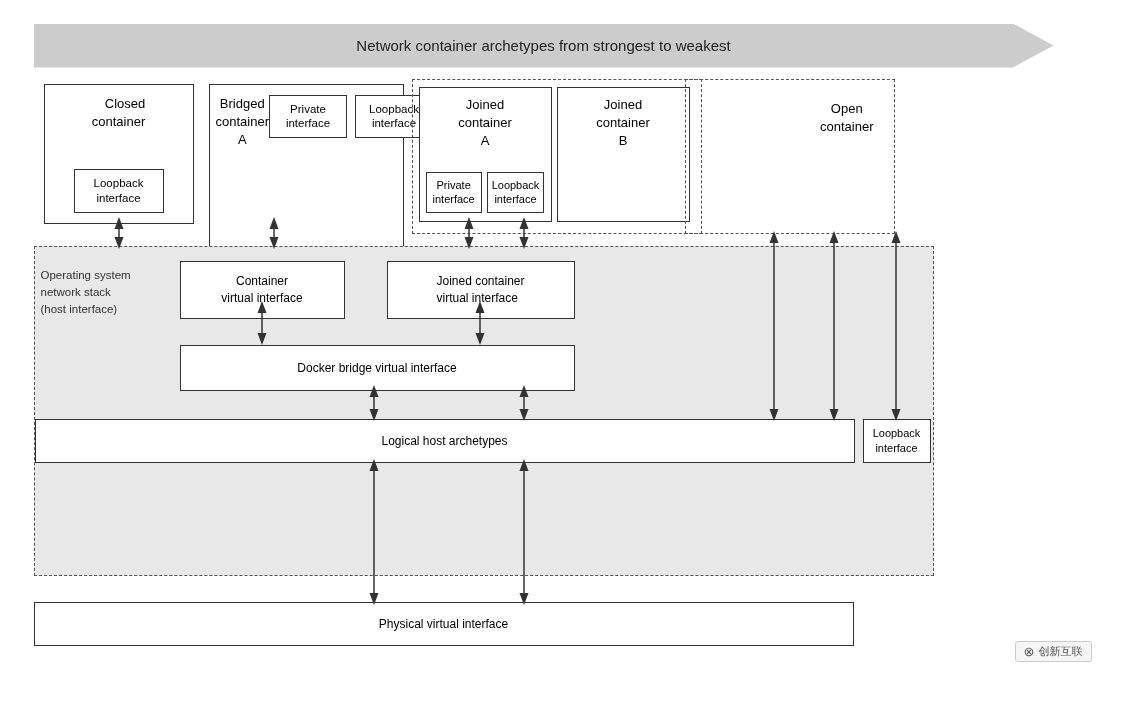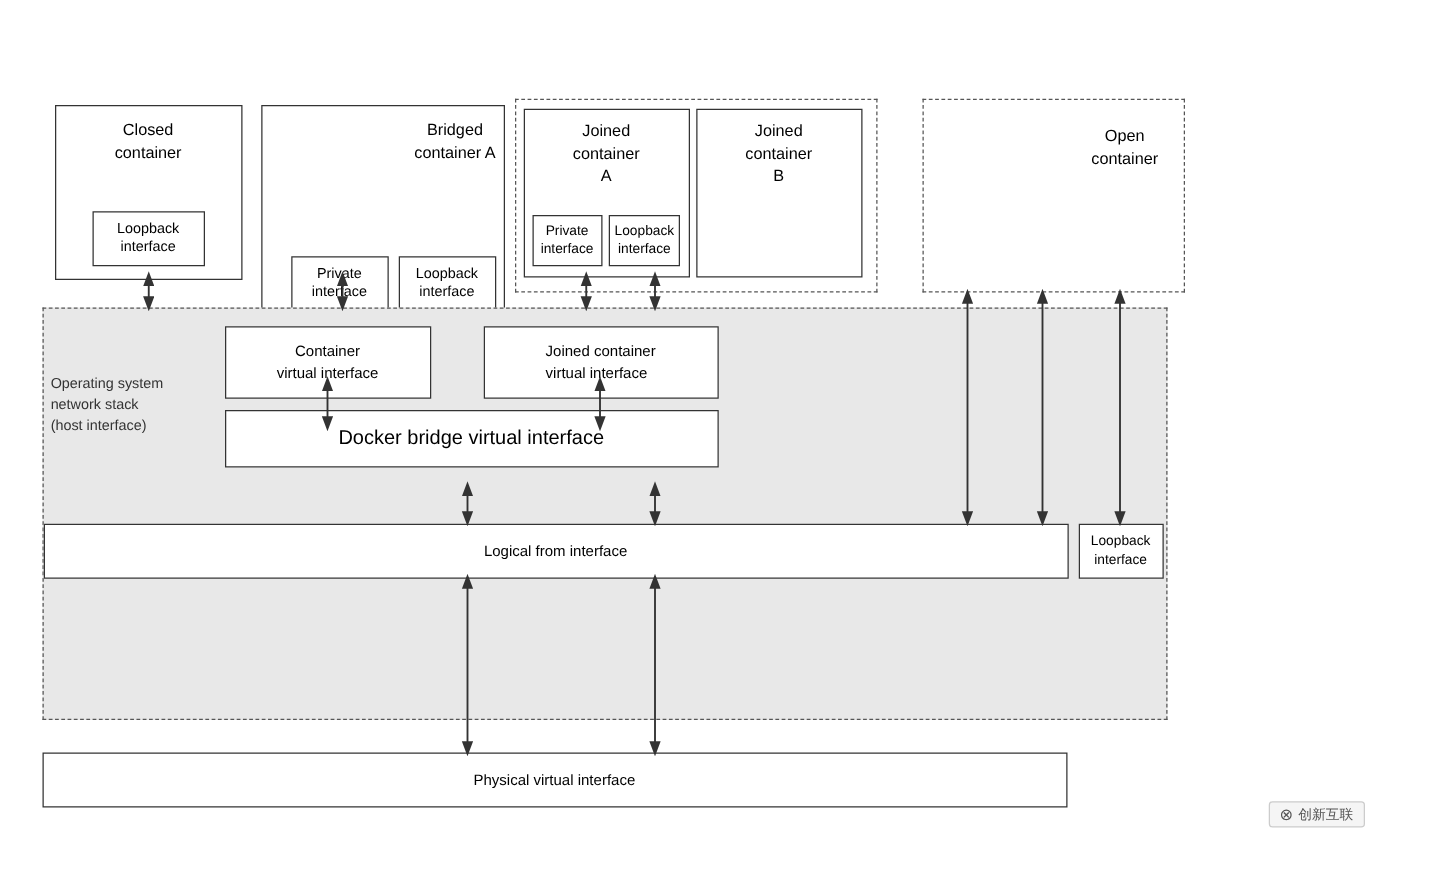--- a/index.html
+++ b/index.html
@@ -36,27 +36,32 @@
       height: 100%;
       pointer-events: none;
     }
   </style>
 </head>
 <body>
 
 <div class="diagram-wrapper">
   <div class="diagram">
 
+    <div style="position:absolute;top:0;left:0;width:1020px;height:44px;">
+      <div style="width:100%;height:44px;background:#ccc;clip-path:polygon(0 0, 96% 0, 100% 50%, 96% 100%, 0 100%);display:flex;align-items:center;justify-content:center;">
+        <span style="font-size:15px;color:#222;">Network container archetypes from strongest to weakest</span>
+      </div>
+    </div>
 
     <div style="position:absolute;top:60px;left:10px;width:150px;height:140px;border:1.5px solid #333;background:#fff;display:flex;flex-direction:column;align-items:center;padding:10px 6px;">
-      <span style="font-size:13px;text-align:center;line-height:1.4;margin-bottom:auto;">Closed<br>container</span>
+      <span style="font-size:13px;text-align:right;line-height:1.4;margin-bottom:auto;">Closed<br>container</span>
       <div style="border:1.5px solid #333;padding:6px 8px;font-size:11.5px;text-align:center;background:#fff;line-height:1.3;min-width:90px;">Loopback<br>interface</div>
     </div>
 
-    <div style="position:absolute;top:60px;left:175px;width:195px;height:176px;border:1.5px solid #333;background:#fff;display:flex;flex-direction:column;align-items:flex-end;padding:10px 6px;">
+    <div style="position:absolute;top:60px;left:175px;width:195px;height:176px;border:1.5px solid #333;background:#fff;display:flex;flex-direction:row;align-items:flex-start;padding:10px 6px;">
       <span style="font-size:13px;text-align:center;line-height:1.4;margin-bottom:auto;">Bridged<br>container A</span>
       <div style="display:flex;flex-direction:row;gap:8px;">
         <div style="border:1.5px solid #333;padding:6px 6px;font-size:11.5px;text-align:center;background:#fff;line-height:1.3;min-width:78px;">Private<br>interface</div>
         <div style="border:1.5px solid #333;padding:6px 6px;font-size:11.5px;text-align:center;background:#fff;line-height:1.3;min-width:78px;">Loopback<br>interface</div>
       </div>
     </div>
 
     <div style="position:absolute;top:55px;left:378px;width:290px;height:155px;border:1.5px dashed #555;background:transparent;"></div>
 
     <div style="position:absolute;top:63px;left:385px;width:133px;height:135px;border:1.5px solid #333;background:#fff;display:flex;flex-direction:column;align-items:center;padding:8px 4px;">
@@ -64,37 +69,37 @@
       <div style="display:flex;flex-direction:row;gap:5px;">
         <div style="border:1.5px solid #333;padding:5px 4px;font-size:11px;text-align:center;background:#fff;line-height:1.3;min-width:56px;">Private<br>interface</div>
         <div style="border:1.5px solid #333;padding:5px 4px;font-size:11px;text-align:center;background:#fff;line-height:1.3;min-width:56px;">Loopback<br>interface</div>
       </div>
     </div>
 
     <div style="position:absolute;top:63px;left:523px;width:133px;height:135px;border:1.5px solid #333;background:#fff;display:flex;flex-direction:column;align-items:center;padding:8px 4px;">
       <span style="font-size:13px;text-align:center;line-height:1.4;margin-bottom:auto;">Joined<br>container<br>B</span>
     </div>
 
-    <div style="position:absolute;top:55px;left:704px;width:210px;height:155px;border:1.5px dashed #555;background:transparent;display:flex;align-items:center;justify-content:center;">
+    <div style="position:absolute;top:55px;left:651px;width:210px;height:155px;border:1.5px dashed #555;background:transparent;display:flex;align-items:center;justify-content:center;">
       <span style="font-size:13px;text-align:center;line-height:1.4;position:absolute;top:20px;right:20px;">Open<br>container</span>
     </div>
 
     <div style="position:absolute;top:222px;left:0px;width:900px;height:330px;background:#e8e8e8;border:1.5px dashed #555;">
 
-      <div style="position:absolute;left:6px;top:20px;font-size:11.5px;line-height:1.5;color:#333;width:115px;margin-top:32px;">
+      <div style="position:absolute;left:6px;top:20px;font-size:11.5px;line-height:1.5;color:#333;width:115px;">
         Operating system<br>network stack<br>(host interface)
       </div>
 
       <div style="position:absolute;top:14px;left:145px;width:165px;height:58px;border:1.5px solid #333;background:#fff;display:flex;align-items:center;justify-content:center;text-align:center;font-size:12px;line-height:1.4;">Container<br>virtual interface</div>
 
       <div style="position:absolute;top:14px;left:352px;width:188px;height:58px;border:1.5px solid #333;background:#fff;display:flex;align-items:center;justify-content:center;text-align:left;font-size:12px;line-height:1.4;">Joined container<br>virtual interface</div>
 
-      <div style="position:absolute;top:81px;left:145px;width:395px;height:46px;border:1.5px solid #333;background:#fff;display:flex;align-items:center;justify-content:center;text-align:center;font-size:16px;">Docker bridge virtual interface</div>
+      <div style="position:absolute;top:98px;left:145px;width:395px;height:46px;border:1.5px solid #333;background:#fff;display:flex;align-items:center;justify-content:center;text-align:center;font-size:12px;">Docker bridge virtual interface</div>
 
-      <div style="position:absolute;top:172px;left:0px;width:820px;height:44px;border:1.5px solid #333;background:#fff;display:flex;align-items:center;justify-content:center;text-align:center;font-size:12px;">Logical from interface</div>
+      <div style="position:absolute;top:172px;left:0px;width:820px;height:44px;border:1.5px solid #333;background:#fff;display:flex;align-items:center;justify-content:center;text-align:center;font-size:12px;">Logical host archetypes</div>
 
       <div style="position:absolute;top:172px;left:828px;width:68px;height:44px;border:1.5px solid #333;background:#fff;display:flex;align-items:center;justify-content:center;text-align:center;font-size:11px;line-height:1.3;">Loopback<br>interface</div>
 
     </div>
 
     <div style="position:absolute;top:578px;left:0px;width:820px;height:44px;border:1.5px solid #333;background:#fff;display:flex;align-items:center;justify-content:center;font-size:12px;">Physical virtual interface</div>
 
     <svg class="arrows-svg" viewBox="0 0 1060 640">
       <defs>
         <marker id="arr" markerWidth="8" markerHeight="8" refX="6" refY="3" orient="auto">

